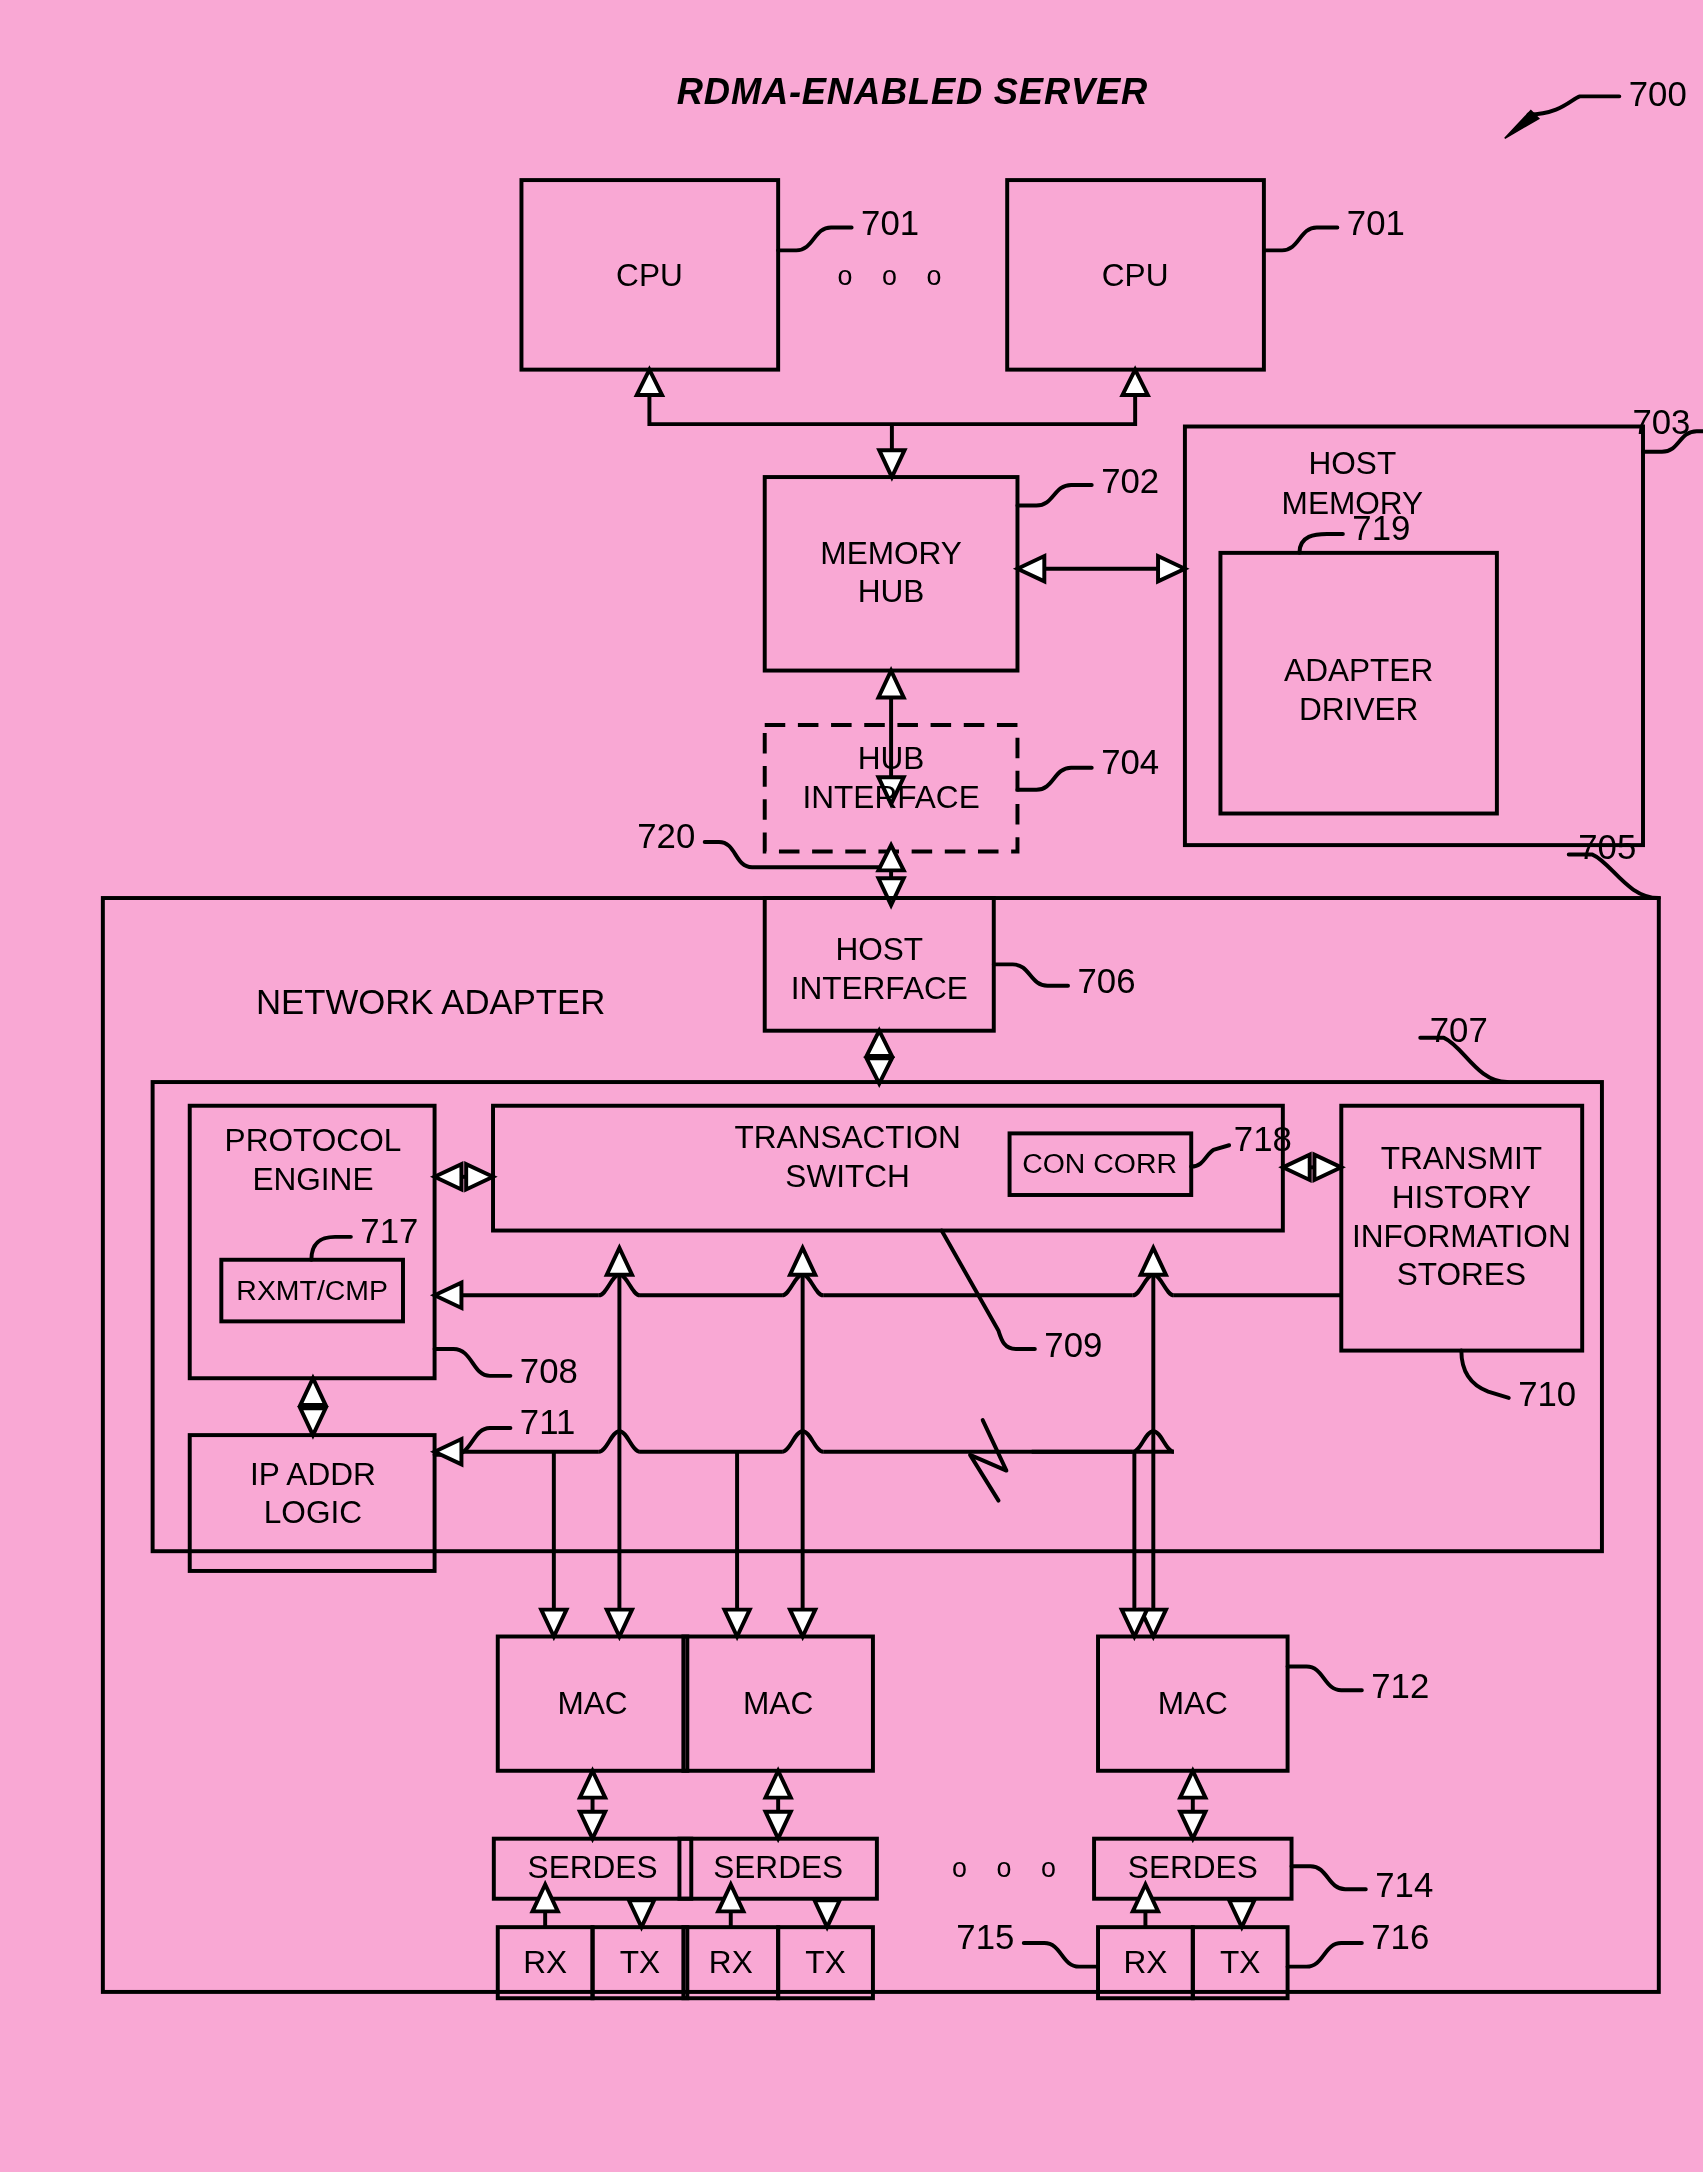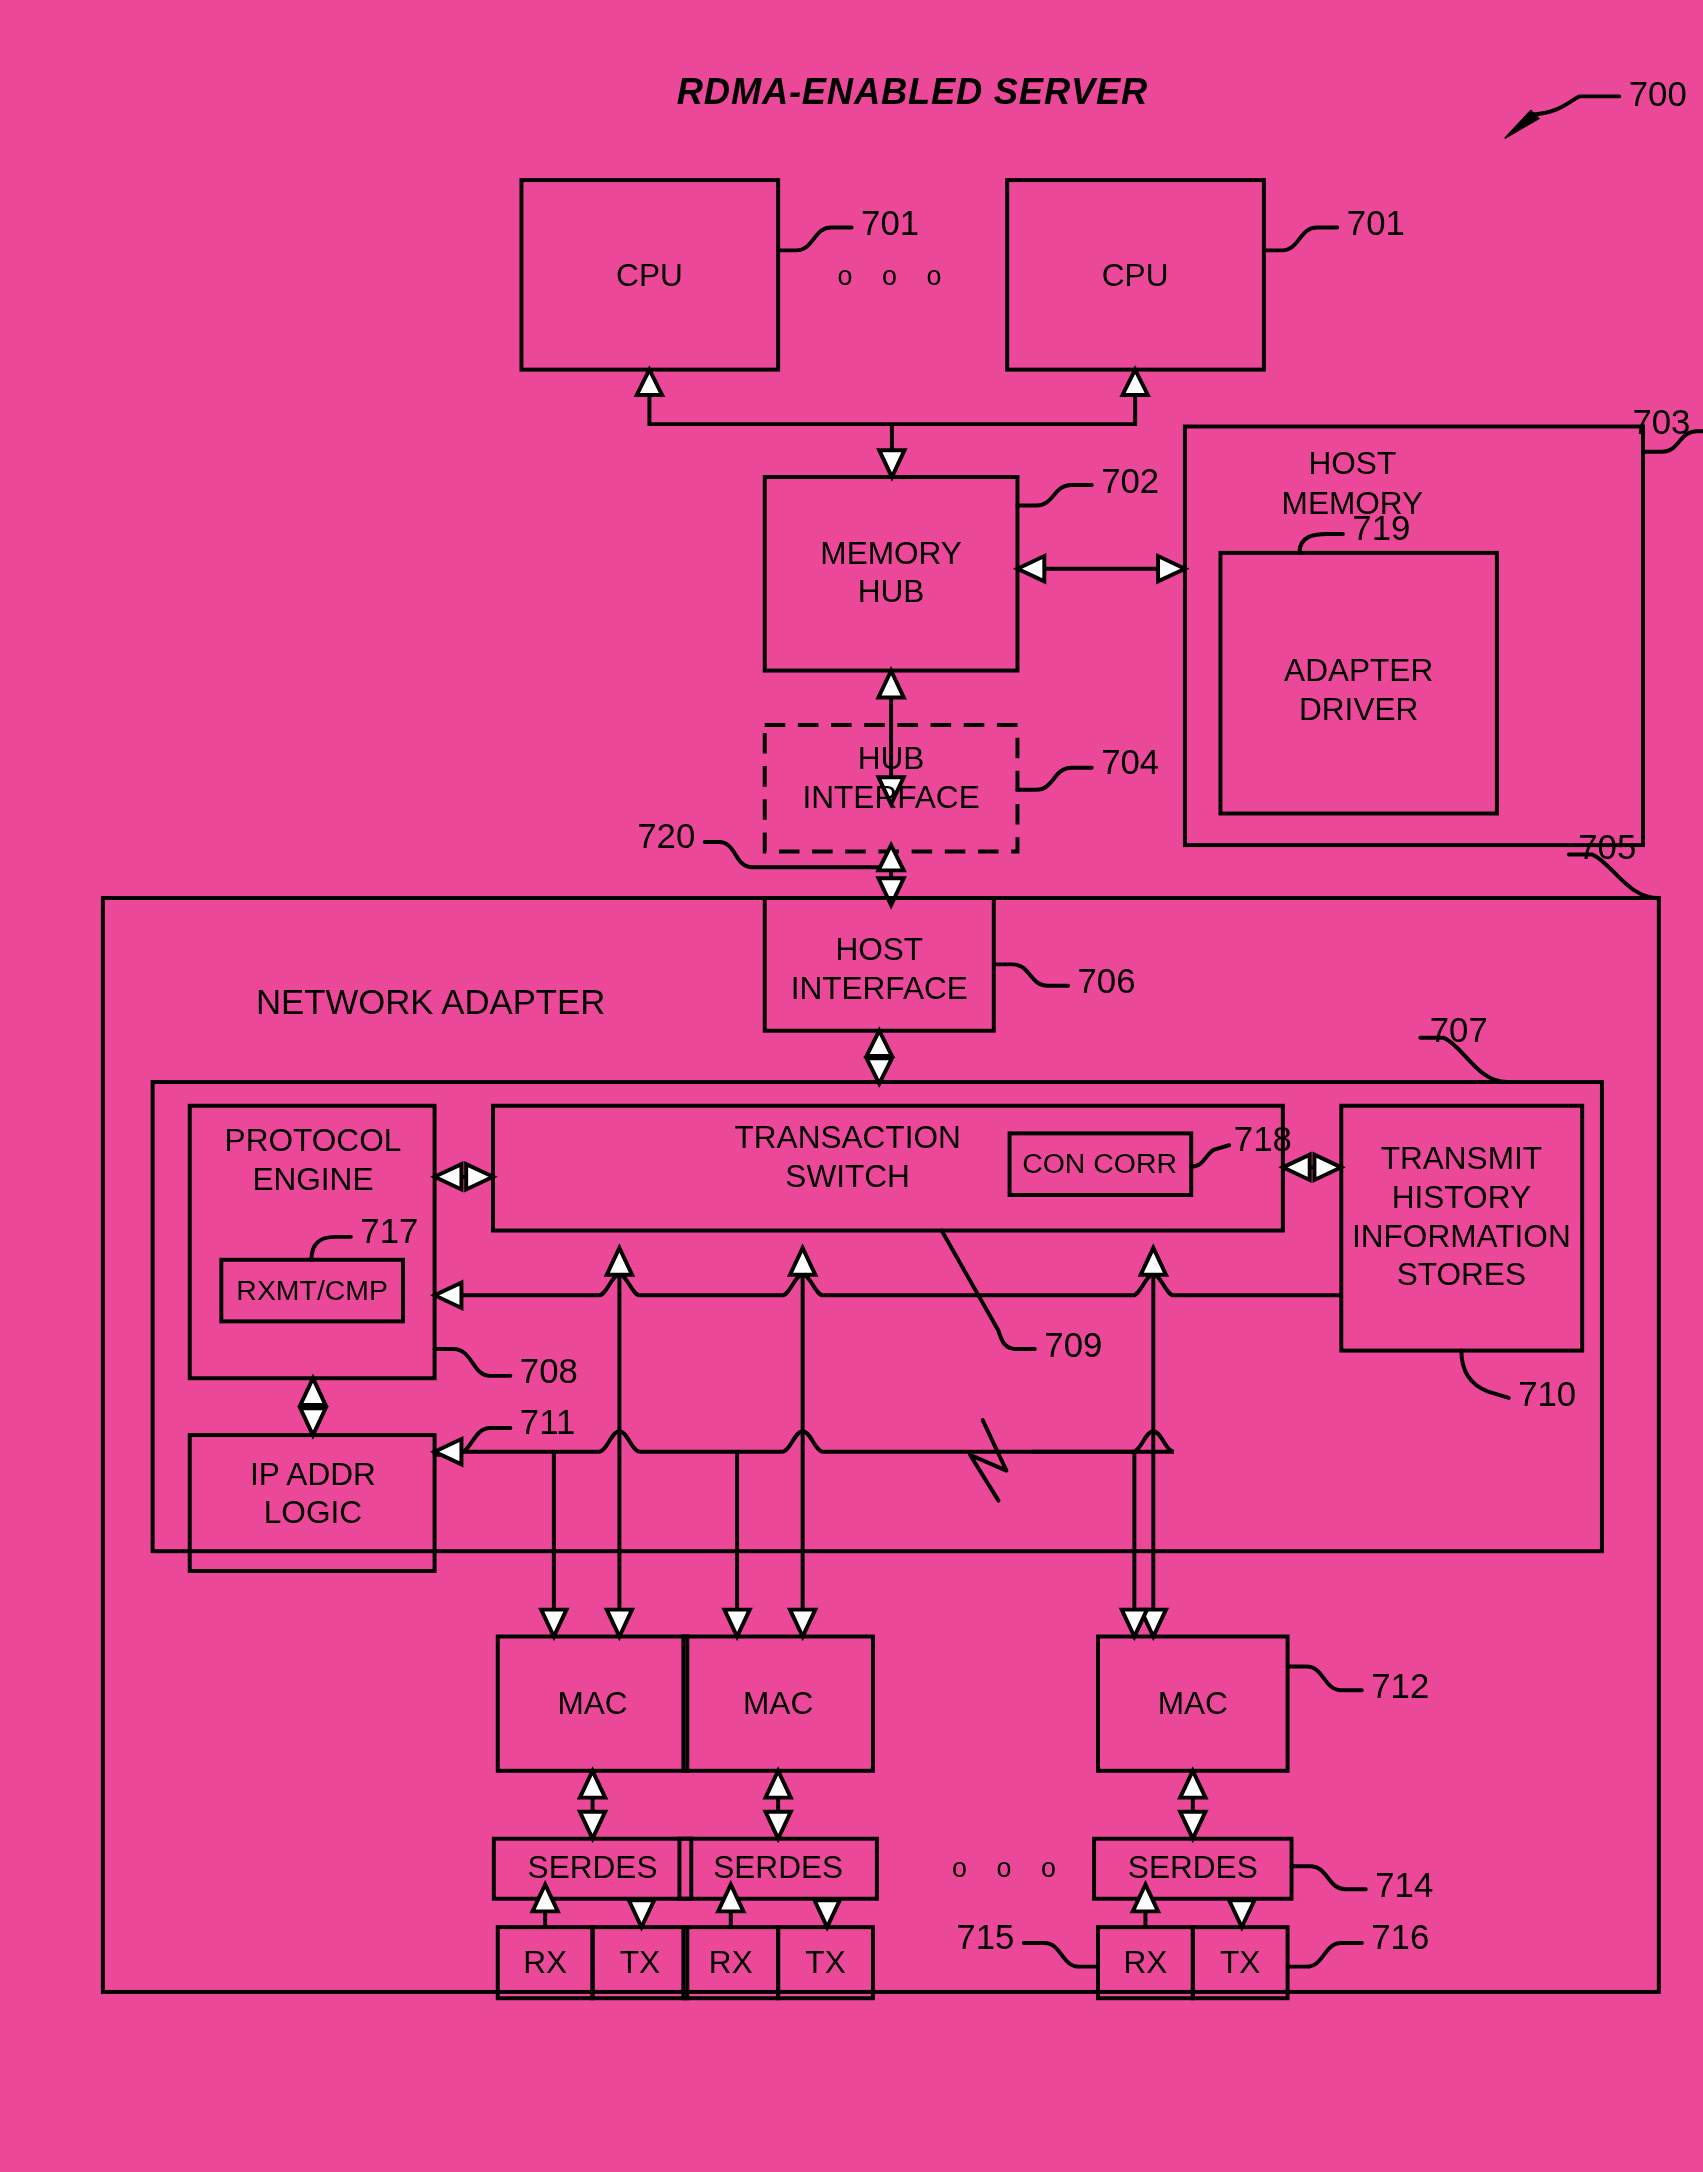--- a/index.html
+++ b/index.html
@@ -1,16 +1,16 @@
 <!DOCTYPE html>
 <html style="font-size:12.6px"><head>
 <meta charset="utf-8">
 <style>
   html,body{margin:0;padding:0;background:#ffffff;}
-  #page{position:relative;width:1704px;height:2172px;background:#ec4899;
+  #page{position:relative;width:1704px;height:2172px;background:#f9a8d4;
         font-family:"Liberation Sans",sans-serif;}
   svg{position:absolute;left:0;top:0;width:1704px;height:2172px;}
   .bx{fill:none;stroke:#000;stroke-width:5;}
   .bx-dash{fill:none;stroke:#000;stroke-width:5;stroke-dasharray:26 16;}
   .ln{fill:none;stroke:#000;stroke-width:5;stroke-linecap:butt;}
   .lead{fill:none;stroke:#000;stroke-width:5;stroke-linecap:round;stroke-linejoin:round;}
   .ahead{fill:#fff;stroke:#000;stroke-width:5;stroke-linejoin:miter;}
   .ahead-solid{fill:#000;stroke:#000;stroke-width:2;}
   text{font-family:"Liberation Sans",sans-serif;fill:#000;}
   .tlabel{font-size:40px;text-anchor:middle;dominant-baseline:middle;}

